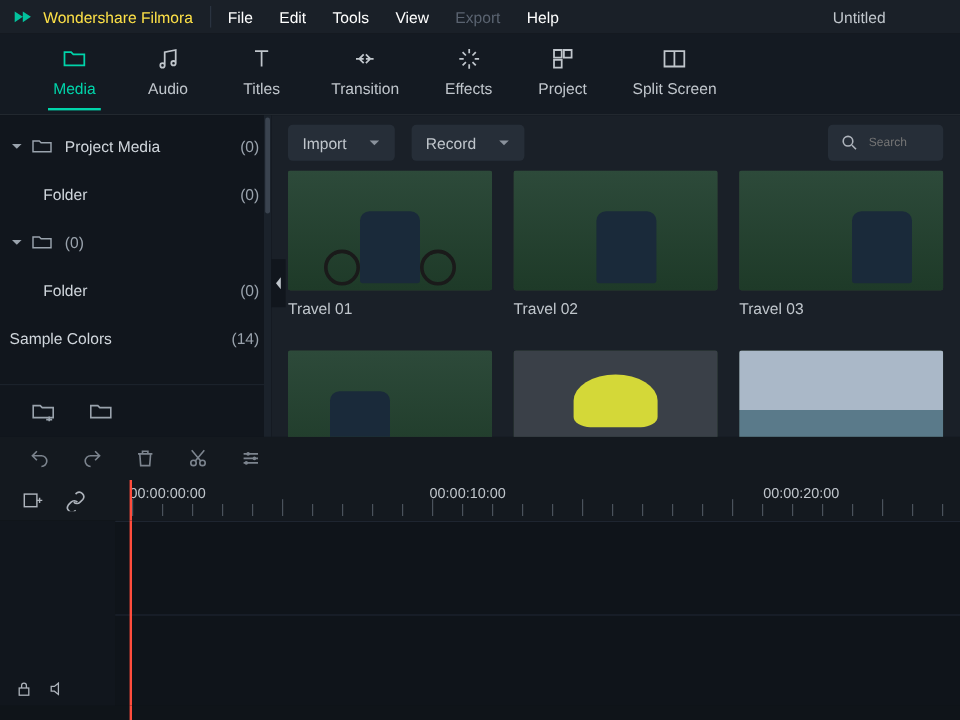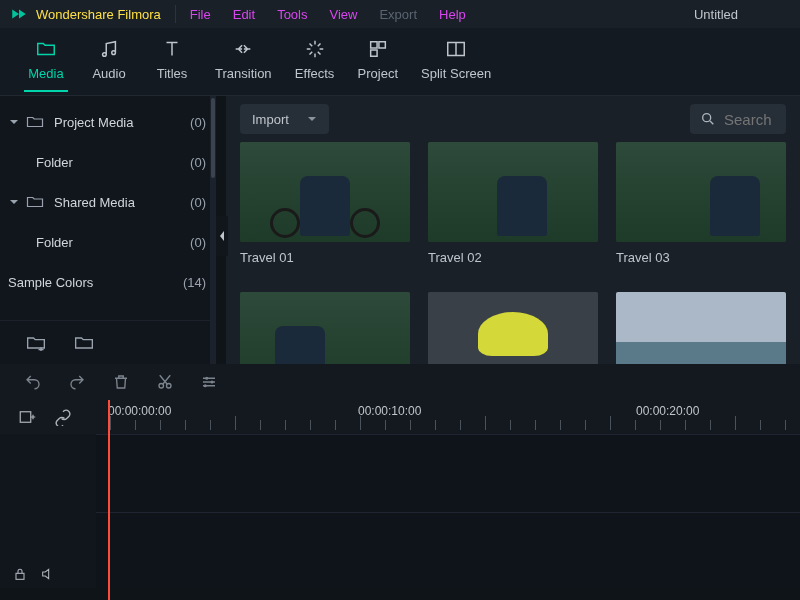--- a/index.html
+++ b/index.html
@@ -4,34 +4,34 @@
 <style>
   * { box-sizing: border-box; margin: 0; padding: 0; font-family: -apple-system, "Segoe UI", Arial, sans-serif; }
   body { width: 800px; height: 600px; background: #0f1419; color: #c0c6cc; overflow: hidden; font-size: 13px; }
   
   
   .titlebar { height: 28px; background: #1a2028; display: flex; align-items: center; padding: 0 10px; }
   .logo-icon { width: 18px; height: 18px; margin-right: 8px; color: #00d4aa; }
   .app-name { color: #fde047; font-size: 13px; font-weight: 500; }
   .vdiv { width: 1px; height: 18px; background: #2a3340; margin: 0 14px; }
   .menubar { display: flex; gap: 22px; }
-  .menubar span { color: #d946ef; cursor: pointer; }
+  .menubar span { color: #ffffff; cursor: pointer; }
   .menubar span.disabled { color: #5a6370; }
   .doc-title { margin-left: auto; margin-right: 52px; color: #c0c6cc; }
 
   
-  .tooltabs { height: 68px; background: #141a22; display: flex; align-items: center; padding: 0 16px; gap: 3px; border-bottom: 1px solid #22282f; }
+  .tooltabs { height: 68px; background: #141a22; display: flex; align-items: center; padding: 0 32px; gap: 18px; border-bottom: 1px solid #22282f; }
   .tooltab { display: flex; flex-direction: column; align-items: center; justify-content: center; gap: 6px; padding: 6px 10px 10px; cursor: pointer; min-width: 60px; position: relative; }
   .tooltab .tt-icon { width: 22px; height: 22px; color: #c0c6cc; }
   .tooltab.active { color: #00d4aa; }
   .tooltab.active .tt-icon { color: #00d4aa; }
   .tooltab.active::after { content:""; position:absolute; bottom:-1px; left:8px; right:8px; height:2px; background:#00d4aa; }
 
   
-  .main { display: flex; height: 268px; gap: 10px; }
+  .main { display: flex; height: 268px; }
   .sidebar { width: 232px; background: #11161d; position: relative; }
   .side-scroll { position:absolute; top:0; right:0; bottom:0; width:6px; background:#1b222b; }
   .side-thumb { position:absolute; top:2px; left:1px; width:4px; height:80px; background:#3a434f; border-radius:2px; }
   .tree { padding-top: 6px; padding-right: 10px; }
   .tree-row { display:flex; align-items:center; height:40px; padding-left:8px; cursor:pointer; }
   .tree-row.child { padding-left: 36px; }
   .tree-row .chev { width:12px; color:#9aa3ad; margin-right:6px; }
   .tree-row .fld { width:18px; height:14px; color:#9aa3ad; margin-right:10px; }
   .tree-row .lbl { flex:1; color:#d0d6dc; }
   .tree-row .cnt { color:#9aa3ad; }
@@ -40,21 +40,21 @@
   .collapse-handle { position:absolute; right:-12px; top:120px; width:12px; height:40px; background:#11161d; display:flex; align-items:center; justify-content:center; cursor:pointer; }
   .collapse-handle svg{ width:8px; color:#c0c6cc; }
 
   
   .browser { flex:1; background:#1a2028; display:flex; flex-direction:column; }
   .browser-bar { height:46px; display:flex; align-items:center; padding: 0 14px; gap:14px; }
   .dd { height:30px; background:#262e38; border-radius:4px; display:flex; align-items:center; padding:0 12px; gap:18px; cursor:pointer; }
   .dd .cv { width:10px; color:#8a929c; }
   .search { margin-left:auto; height:30px; background:#262e38; border-radius:4px; display:flex; align-items:center; padding:0 10px; gap:8px; }
   .search svg { width:16px; color:#aeb4bc; }
-  .search input { background:transparent; border:0; outline:0; color:#c0c6cc; width:52px; font-size:15px; }
+  .search input { background:transparent; border:0; outline:0; color:#c0c6cc; width:52px; font-size:10px; }
   .grid { flex:1; padding: 0 14px 6px; overflow:hidden; }
   .grid-row { display:flex; gap:18px; margin-bottom:27px; }
   .card { width:170px; }
   .thumb { width:170px; height:100px; background:#2a3a2f; border-radius:2px; position:relative; overflow:hidden; }
   .thumb .sky { position:absolute; inset:0; background:linear-gradient(#2d4a3a, #1e3a28); }
   .thumb .biker { position:absolute; bottom:6px; left:50%; transform:translateX(-50%); width:50px; height:60px; background:#1a2a3a; border-radius:8px 8px 2px 2px; }
   .thumb .wheel { position:absolute; bottom:4px; width:30px; height:30px; border:3px solid #1a1a1a; border-radius:50%; }
   .thumb .w1{ left:30px;} .thumb .w2{ right:30px;}
   .thumb.helmet .sky{ background:#3a4048;}
   .thumb.helmet .hel{ position:absolute; top:20px; left:50%; transform:translateX(-50%); width:70px; height:44px; background:#d4d838; border-radius:50% 50% 20% 20%; }
@@ -172,21 +172,20 @@
         <span class="lbl">Folder</span>
         <span class="cnt">(0)</span>
       </div>
       <div class="tree-row">
         <svg class="chev" viewBox="0 0 12 12">
             <path fill="currentColor" d="M2 4l4 4 4-4z"></path>
           </svg>
         <svg class="fld" viewBox="0 0 24 18">
             <path fill="none" stroke="currentColor" stroke-width="1.6" d="M2 3h7l2 2h11v10H2z"></path>
           </svg>
-        <span class="lbl">Shared Media</span>
         <span class="cnt">(0)</span>
       </div>
       <div class="tree-row child">
         <span class="lbl">Folder</span>
         <span class="cnt">(0)</span>
       </div>
       <div class="tree-row" style="padding-left:8px">
         <span class="lbl">Sample Colors</span>
         <span class="cnt">(14)</span>
       </div>
@@ -207,20 +206,26 @@
       <svg viewBox="0 0 8 12">
           <path fill="currentColor" d="M6 1L2 6l4 5z"></path>
         </svg>
     </div>
   </div>
 
   <div class="browser">
     <div class="browser-bar">
       <div class="dd">
         <span>Import</span>
+        <svg class="cv" viewBox="0 0 10 6">
+            <path fill="currentColor" d="M1 1l4 4 4-4z"></path>
+          </svg>
+      </div>
+      <div class="dd">
+        <span>Record</span>
         <svg class="cv" viewBox="0 0 10 6">
             <path fill="currentColor" d="M1 1l4 4 4-4z"></path>
           </svg>
       </div>
       <div class="search">
         <svg viewBox="0 0 24 24">
             <circle cx="10" cy="10" r="6" fill="none" stroke="currentColor" stroke-width="2"></circle>
             <path stroke="currentColor" stroke-width="2" d="M15 15l5 5"></path>
           </svg>
         <input placeholder="Search" style="">

